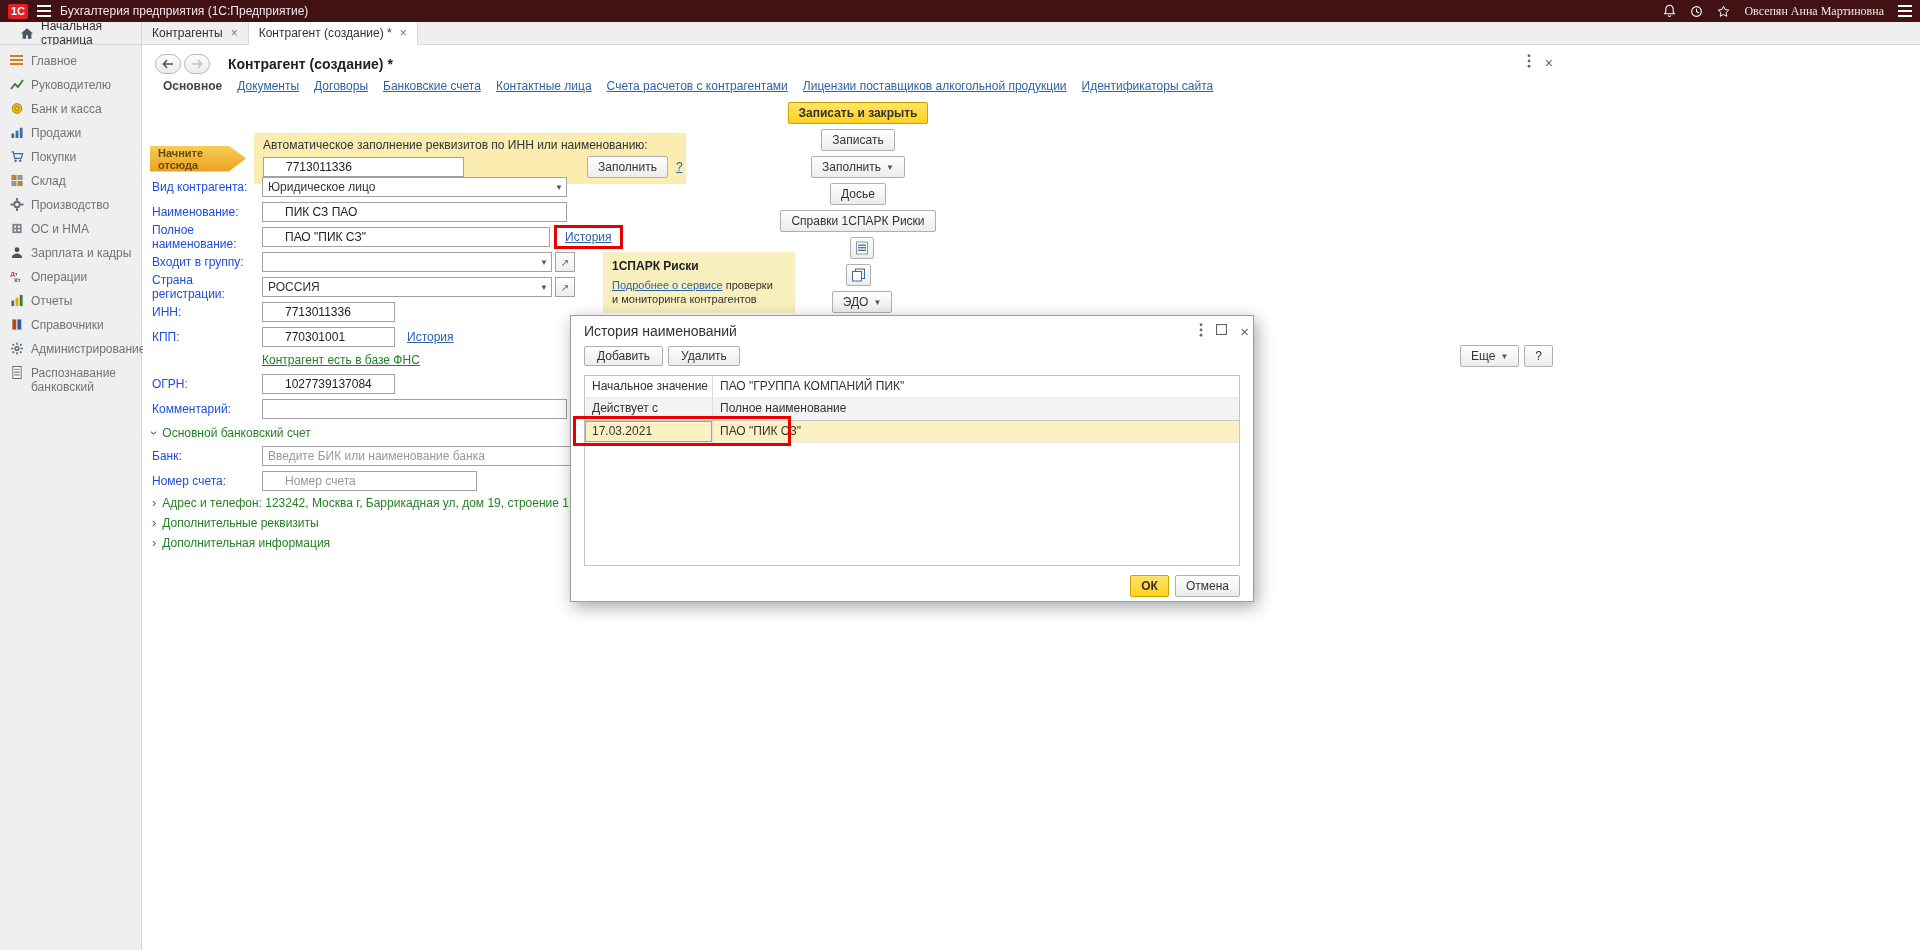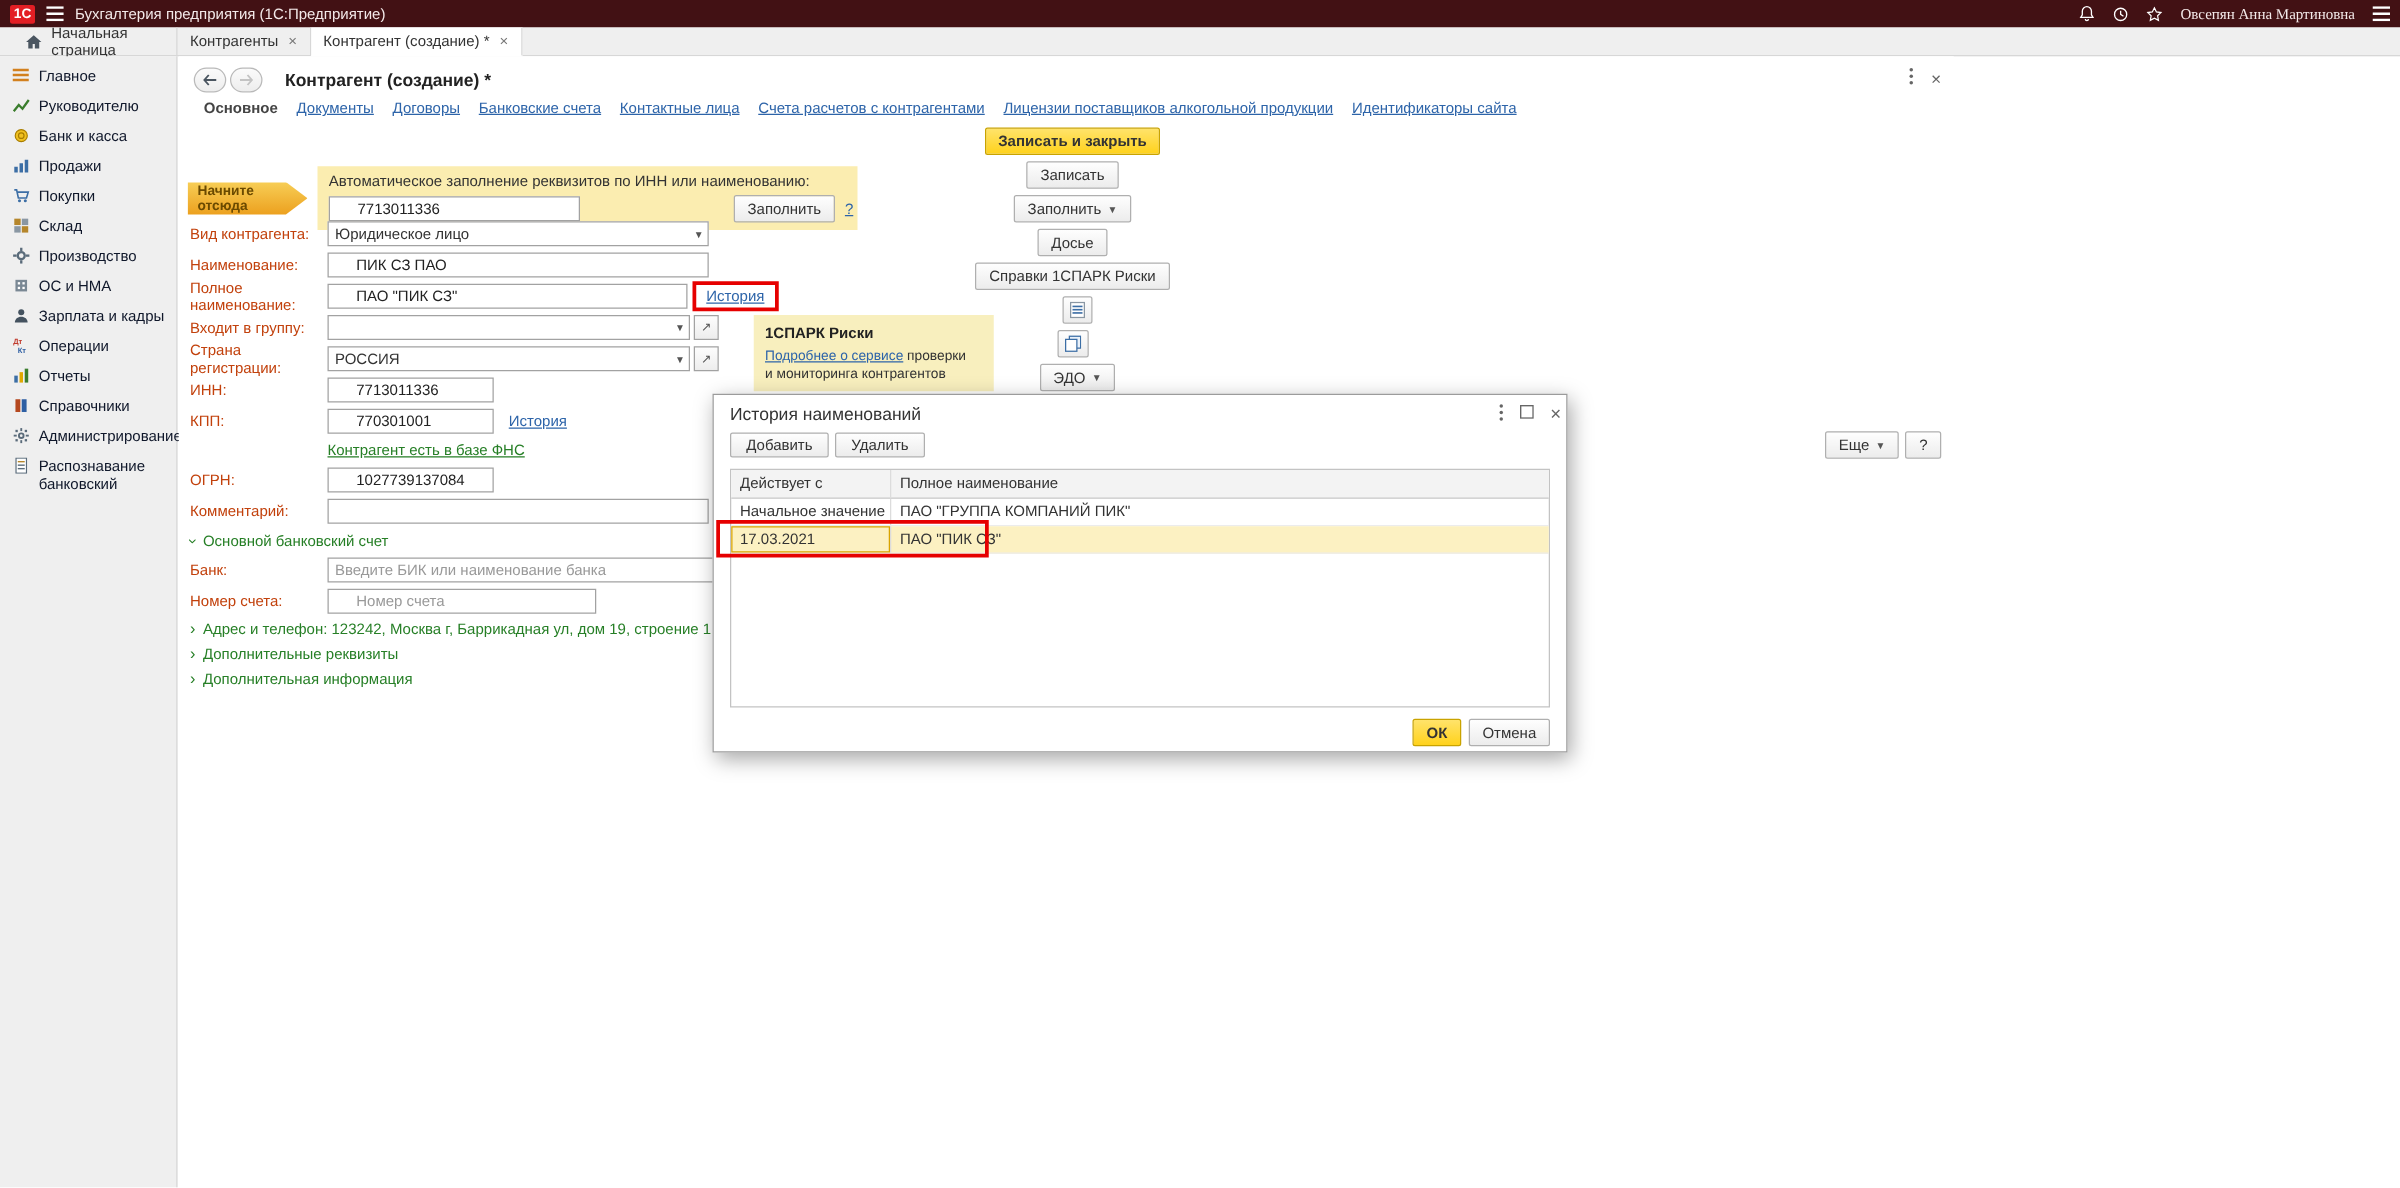--- a/index.html
+++ b/index.html
@@ -24,21 +24,21 @@
   .home-tab { width:142px; display:flex; align-items:center; gap:7px; padding:0 20px;
               border-right:1px solid #d7d7d7; cursor:pointer; }
   .tab { display:flex; align-items:center; gap:8px; padding:0 10px; border-right:1px solid #d7d7d7;
          cursor:pointer; color:#333; }
   .tab.active { background:#fff; border-bottom:1px solid #fff; margin-bottom:-1px; }
   .tab-close { color:#777; font-size:12px; cursor:pointer; }
   
   .sidebar { position:absolute; top:45px; left:0; bottom:0; width:142px; background:#efefef;
              border-right:1px solid #d7d7d7; padding-top:4px; }
   .side-item { display:flex; align-items:flex-start; gap:7px; padding:5px 6px 5px 10px;
-               cursor:pointer; color:#0f172a; line-height:14px; }
+               cursor:pointer; color:#737373; line-height:14px; }
   .s-icon { width:14px; flex:0 0 14px; display:flex; margin-top:0px; }
   
   .content { position:absolute; top:45px; left:143px; width:1420px; bottom:0; background:#fff; }
   .content-header { position:absolute; top:7px; left:12px; right:0; height:24px; display:flex; align-items:center; }
   .nav-btn { width:26px; height:20px; border:1px solid #b9b9b9; background:linear-gradient(#fbfbfb,#ededed);
              border-radius:10px; display:flex; align-items:center; justify-content:center; cursor:pointer; }
   .nav-btn + .nav-btn { margin-left:3px; }
   .page-title { font-size:14px; font-weight:bold; color:#222; margin-left:18px; }
   .header-icons { position:absolute; right:10px; top:2px; display:flex; gap:14px; align-items:center; color:#666; }
   .header-icons span { cursor:pointer; font-size:14px; }
@@ -66,21 +66,21 @@
   .hint-label { margin-bottom:4px; color:#333; }
   .hint-controls { display:flex; align-items:center; gap:8px; }
   .txt { height:20px; border:1px solid #a2a2a2; background:#fff; padding:0 22px; font-size:12px;
          font-family:inherit; color:#222; }
   .txt::placeholder { color:#999; }
   .hint-controls .btn { margin-left:115px; }
   .link { color:#2d64a9; text-decoration:underline; cursor:pointer; }
   
   .form { position:absolute; top:132px; left:9px; width:760px; }
   .frow { display:flex; align-items:center; height:20px; margin-bottom:5px; }
-  .frow > label { width:110px; flex:0 0 110px; color:#c2410c; }
+  .frow > label { width:110px; flex:0 0 110px; color:#1d4ed8; }
   .combo { height:20px; border:1px solid #a2a2a2; background:#fff; display:inline-flex;
            align-items:center; justify-content:space-between; padding:0 3px 0 5px; cursor:pointer; }
   .combo-dd { font-size:8px; color:#555; padding-left:4px; }
   .w305 { width:305px; } .w294 { width:288px; } .w290 { width:290px; } .w133 { width:133px; }
   .w345 { width:345px; } .w215 { width:215px; }
   .open-btn { width:20px; height:20px; margin-left:3px; border:1px solid #a2a2a2;
               background:linear-gradient(#fdfdfd,#ededed); display:inline-flex; align-items:center;
               justify-content:center; font-size:10px; color:#555; cursor:pointer; }
   .red-annotation { border:3px solid #e60000; padding:2px 8px; margin-left:4px;
                     display:inline-flex; align-items:center; }
@@ -537,27 +537,27 @@
             </svg>
         </span>
         <span style="font-size:15px;">×</span>
       </span>
     </div>
     <div class="dlg-toolbar">
       <button class="btn small">Добавить</button>
       <button class="btn small">Удалить</button>
     </div>
     <div class="dlg-table">
+      <div class="trow body">
+        <div class="tc c1">Начальное значение</div>
+        <div class="tc c2">ПАО "ГРУППА КОМПАНИЙ ПИК"</div>
+      </div>
       <div class="trow thead">
         <div class="tc c1">Действует с</div>
         <div class="tc c2">Полное наименование</div>
-      </div>
-      <div class="trow body">
-        <div class="tc c1">Начальное значение</div>
-        <div class="tc c2">ПАО "ГРУППА КОМПАНИЙ ПИК"</div>
       </div>
       <div class="trow body selected">
         <div class="tc c1 focused">17.03.2021</div>
         <div class="tc c2">ПАО "ПИК СЗ"</div>
       </div>
       <div class="tfill"></div>
     </div>
     <div class="red-annotation-2"></div>
     <div class="dlg-footer">
       <button class="btn yellow center okw">ОК</button>

